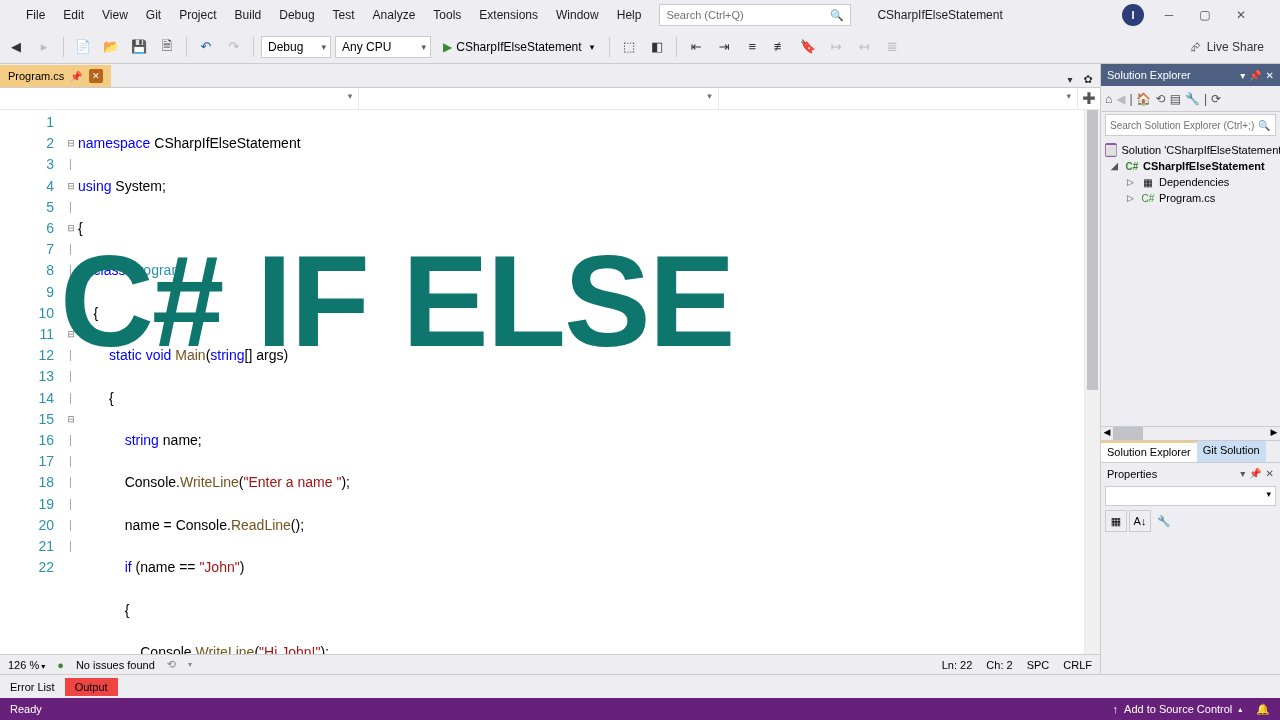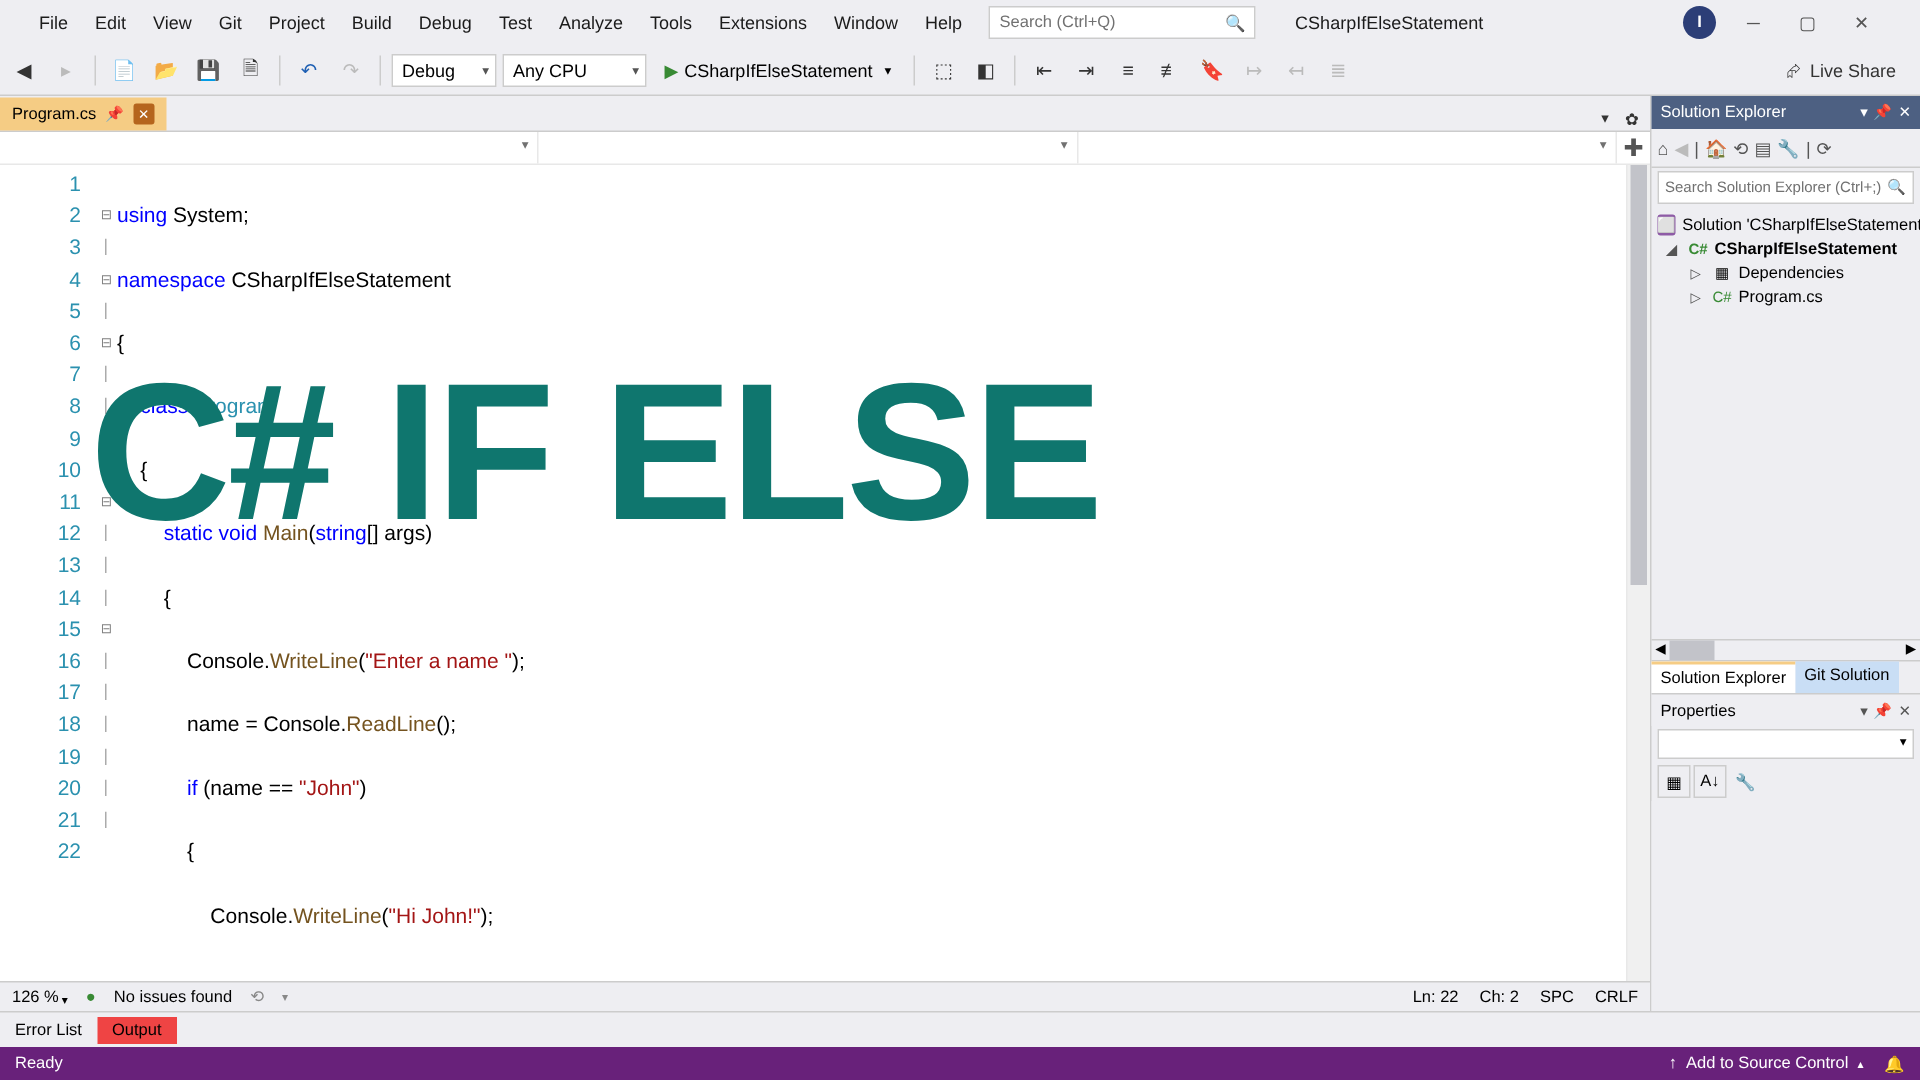--- a/index.html
+++ b/index.html
@@ -1,21 +1,21 @@
 <!DOCTYPE html>
 <html><head>
 <meta charset="utf-8">
 <style>
 * { margin: 0; padding: 0; box-sizing: border-box; font-family: 'Segoe UI', Tahoma, sans-serif; }
 body { width: 1280px; height: 720px; overflow: hidden; background: #eeeef2; position: relative; }
 
 
 .menubar { height: 30px; background: #eeeef2; display: flex; align-items: center; padding: 0 18px; gap: 2px; }
 .menu-item { padding: 4px 8px; font-size: 12px; color: #1b1b1b; cursor: pointer; }
-.search-box { margin-left: 8px; width: 178px; height: 22px; border: 1px solid #ccc; background: #fff; display: flex; align-items: center; padding: 0 6px; font-size: 11px; color: #717171; }
+.search-box { margin-left: 8px; width: 192px; height: 22px; border: 1px solid #ccc; background: #fff; display: flex; align-items: center; padding: 0 6px; font-size: 11px; color: #717171; }
 .search-box .mag { margin-left: auto; }
 .project-name { margin-left: 24px; font-size: 12px; color: #1b1b1b; }
 .title-right { margin-left: auto; display: flex; align-items: center; gap: 14px; padding-right: 10px; }
 .avatar { width: 22px; height: 22px; border-radius: 50%; background: #2c3e77; color: #fff; display: flex; align-items: center; justify-content: center; font-size: 11px; font-weight: bold; }
 .win-btn { width: 22px; height: 22px; display: flex; align-items: center; justify-content: center; color: #555; font-size: 12px; }
 
 
 .toolbar { height: 34px; background: #eeeef2; border-bottom: 1px solid #ccc; display: flex; align-items: center; padding: 0 4px; gap: 4px; }
 .tb-btn { width: 24px; height: 24px; display: flex; align-items: center; justify-content: center; color: #333; font-size: 13px; }
 .tb-sep { width: 1px; height: 20px; background: #ccc; margin: 0 3px; }
@@ -235,27 +235,28 @@
           <div>⊟</div>
           <div>│</div>
           <div>│</div>
           <div>│</div>
           <div>│</div>
           <div>│</div>
           <div>│</div>
           <div>&nbsp;</div>
       </div>
       <div class="code">
+<div><span class="kw">namespace</span><span> CSharpIfElseStatement</span></div>
 <div><span class="kw">using</span><span> System;</span></div>
-<div><span class="kw">namespace</span><span> CSharpIfElseStatement</span></div>
 <div>{</div>
 <div><span class="kw">    class</span><span class="cls"> Program</span></div>
 <div>    {</div>
 <div><span class="kw">        static </span><span class="kw">void </span><span class="mth">Main</span><span>(</span><span class="kw">string</span><span>[] args)</span></div>
 <div>        {</div>
+<div><span class="kw">            string</span><span> name;</span></div>
 <div><span>            Console.</span><span class="mth">WriteLine</span><span>(</span><span class="str">"Enter a name "</span><span>);</span></div>
 <div><span>            name = Console.</span><span class="mth">ReadLine</span><span>();</span></div>
 <div><span class="kw">            if</span><span> (name == </span><span class="str">"John"</span><span>)</span></div>
 <div>            {</div>
 <div><span>                Console.</span><span class="mth">WriteLine</span><span>(</span><span class="str">"Hi John!"</span><span>);</span></div>
 
 
 
 
 

